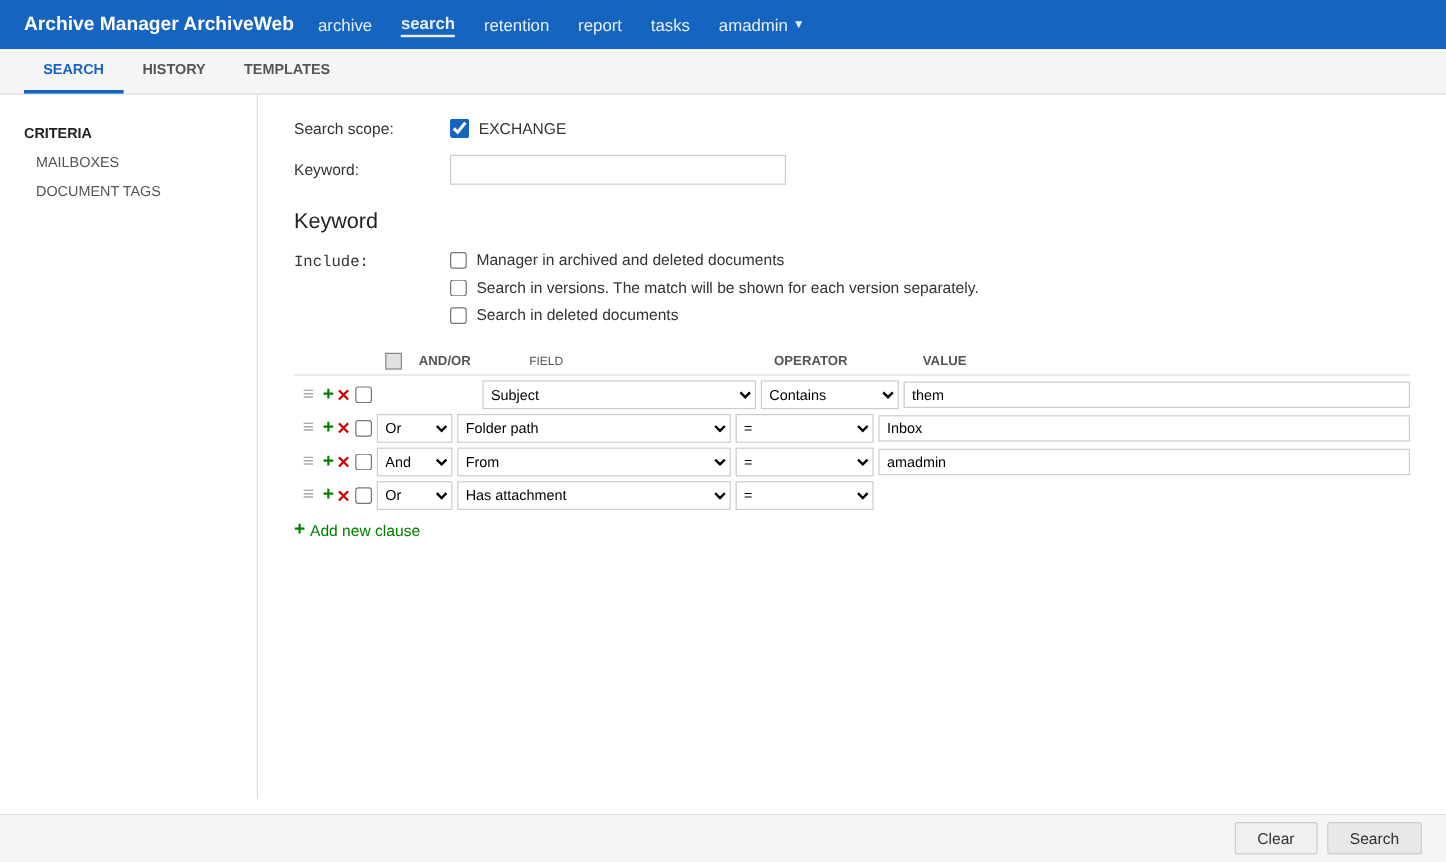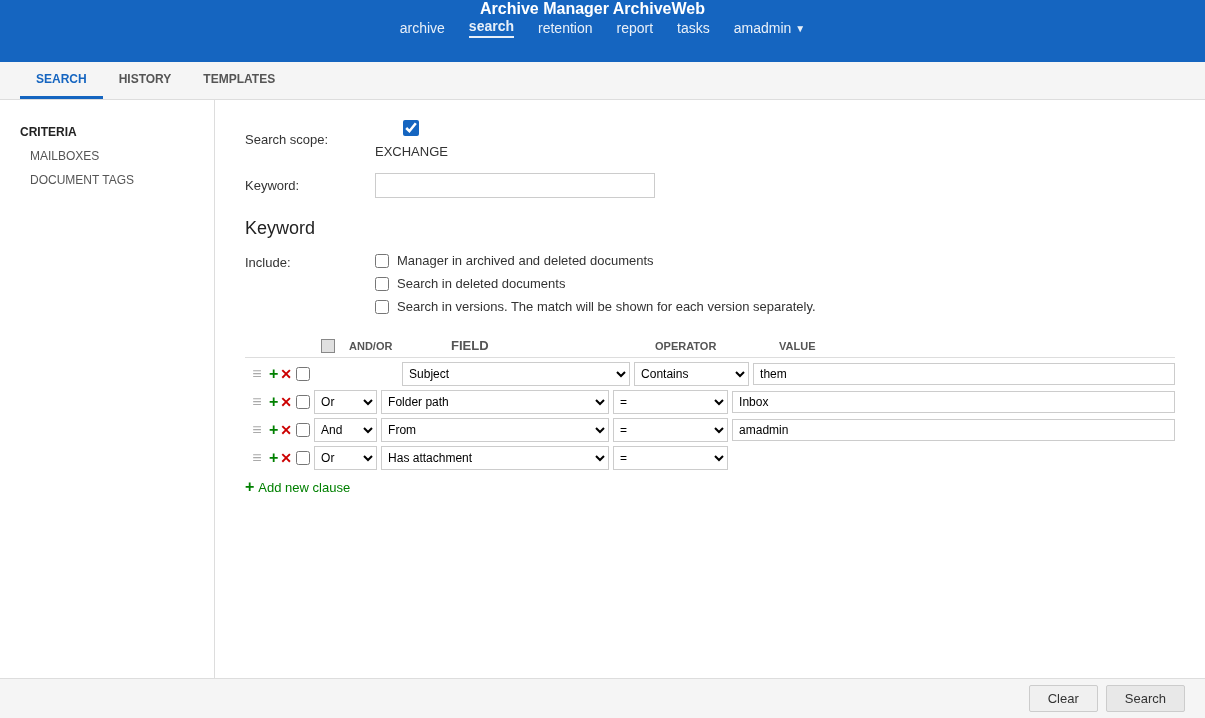--- a/index.html
+++ b/index.html
@@ -4,23 +4,22 @@
   <style>
     * { box-sizing: border-box; margin: 0; padding: 0; }
     body { font-family: Arial, sans-serif; font-size: 13px; background: #fff; color: #333; }
 
     
     .header {
       background: #1565c0;
       display: flex;
       align-items: center;
       padding: 0 20px;
-      height: 62px;
+      height: 41px;
       color: #fff;
-      flex-direction: column;
     }
     .header-title {
       font-size: 16px;
       font-weight: bold;
       color: #fff;
       margin-right: 20px;
       white-space: nowrap;
     }
     .header-search {
       flex: 0 0 auto;
@@ -124,23 +123,22 @@
       margin-bottom: 14px;
     }
     .form-label {
       width: 130px;
       font-size: 13px;
       color: #333;
       flex-shrink: 0;
     }
     .form-control-area {
       display: flex;
-      align-items: center;
+      align-items: flex-end;
       gap: 8px;
-      flex-direction: column;
     }
 
     .exchange-checkbox {
       width: 16px;
       height: 16px;
       accent-color: #1565c0;
     }
     .exchange-label {
       font-size: 13px;
       color: #333;
@@ -160,20 +158,21 @@
       margin: 20px 0 14px 0;
     }
 
     .include-label {
       width: 130px;
       font-size: 13px;
       color: #333;
       flex-shrink: 0;
       align-self: flex-start;
       padding-top: 2px;
+      font-family: Liberation Mono, monospace;
     }
     .checkboxes-area {
       display: flex;
       flex-direction: column;
       gap: 8px;
     }
     .checkbox-row {
       display: flex;
       align-items: center;
       gap: 8px;
@@ -340,39 +339,39 @@
 
     <div class="form-row" style="align-items:flex-start;">
       <span class="include-label">Include:</span>
       <div class="checkboxes-area">
         <div class="checkbox-row">
           <input type="checkbox" style="">
           <label>Manager in archived and deleted documents</label>
         </div>
         <div class="checkbox-row">
           <input type="checkbox" style="">
-          <label>Search in deleted documents</label>
+          <label>Search in versions. The match will be shown for each version separately.</label>
         </div>
         <div class="checkbox-row">
           <input type="checkbox" style="">
-          <label>Search in versions. The match will be shown for each version separately.</label>
+          <label>Search in deleted documents</label>
         </div>
       </div>
     </div>
 
     <div class="clause-section">
 
       <div style="display:flex; align-items:center; padding: 4px 0; border-bottom:1px solid #ddd; margin-bottom:4px; margin-left: 0;">
         <div style="width:24px;"></div>
         <div style="width:52px;"></div>
         <div style="width:28px;">
           <span style="display:block;width:14px;height:14px;border:1px solid #888;background:#e0e0e0;"></span>
         </div>
         <div style="width:88px; font-size:11px; font-weight:bold; color:#555;">AND/OR</div>
-        <div style="width:200px; font-size:13px; font-weight:bold; color:#555; margin-left:14px;">FIELD</div>
+        <div style="width:200px; font-size:10px; font-weight:normal; color:#555; margin-left:4px;">FIELD</div>
         <div style="width:120px; font-size:11px; font-weight:bold; color:#555; margin-left:4px;">OPERATOR</div>
         <div style="flex:1; font-size:11px; font-weight:bold; color:#555; margin-left:4px;">VALUE</div>
       </div>
 
       <div class="clause-row">
         <div class="drag-handle">≡</div>
         <span class="action-add">+</span>
         <span class="action-remove">✕</span>
         <input type="checkbox" class="clause-check" style="">
         <div style="width:88px;"></div>

